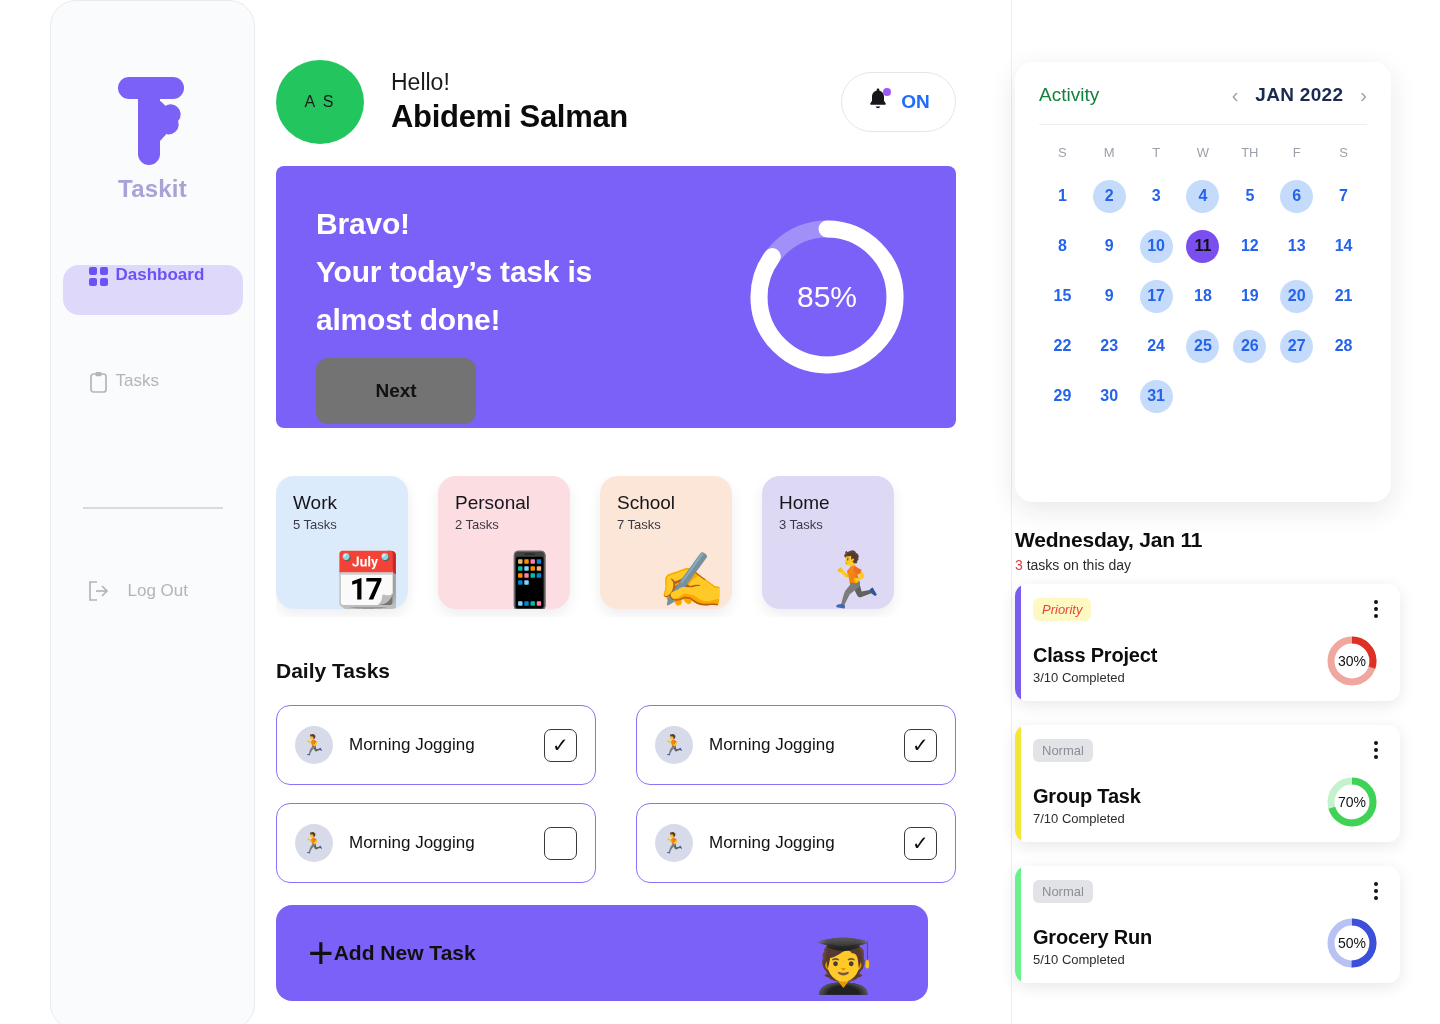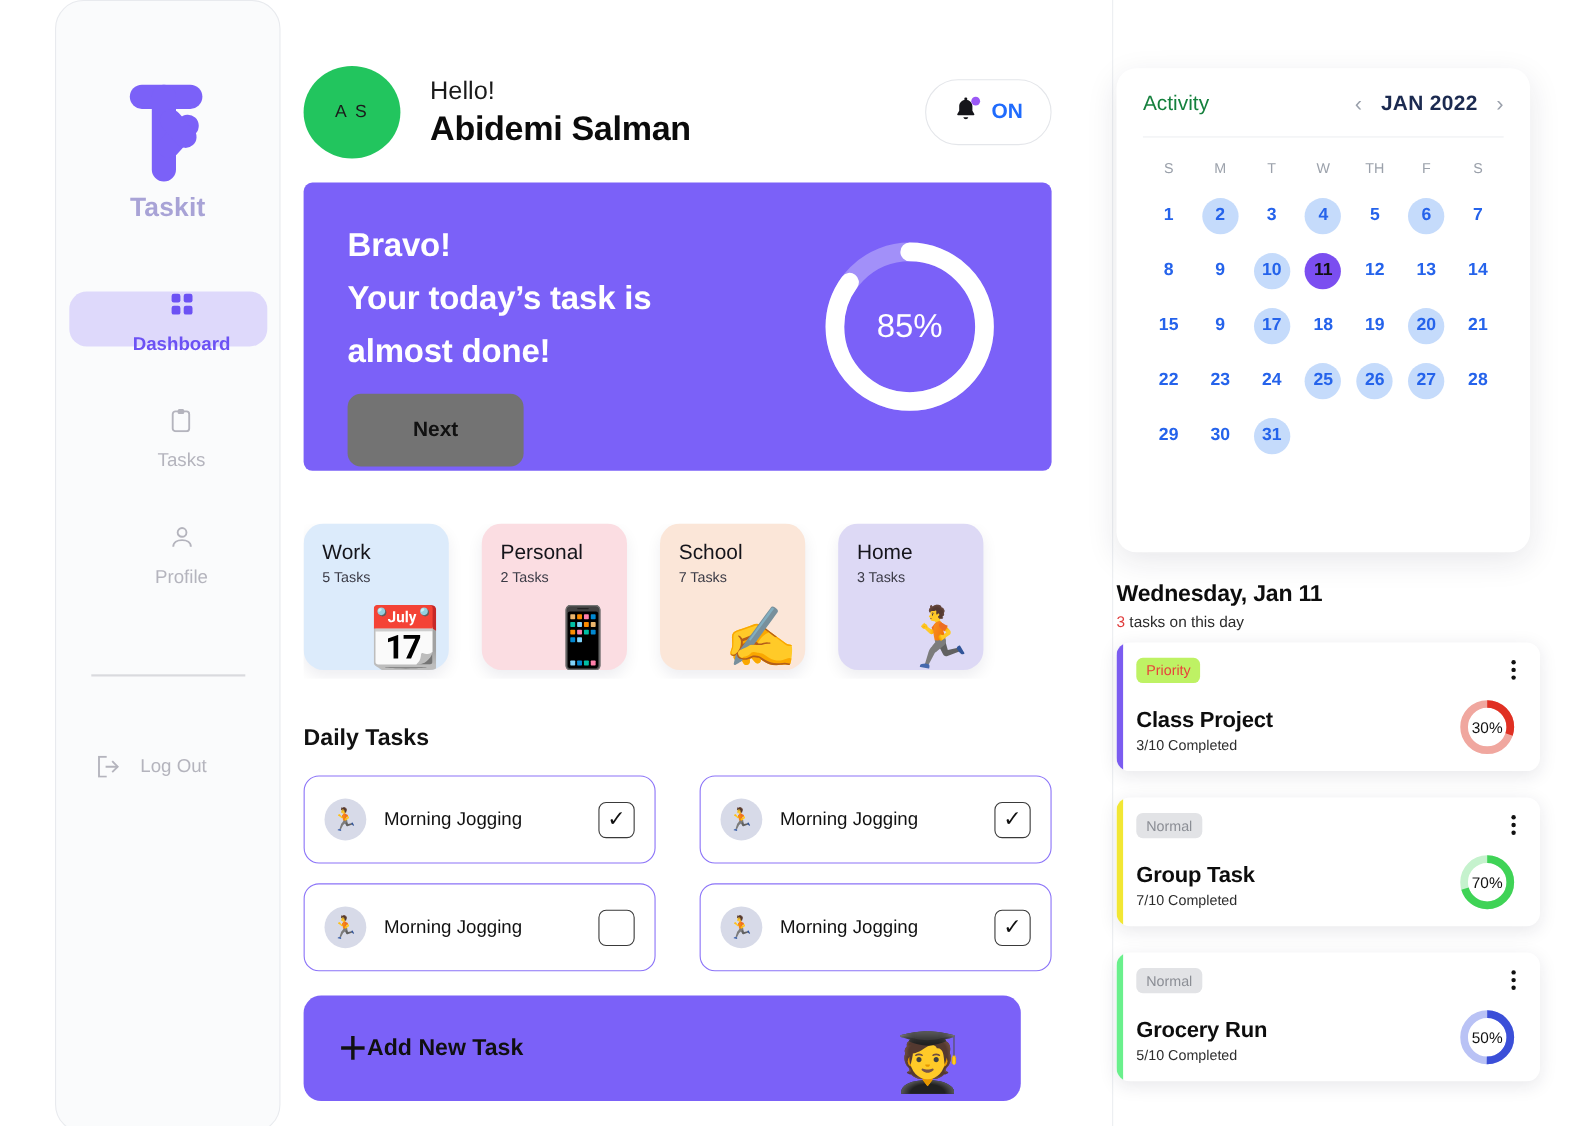--- a/index.html
+++ b/index.html
@@ -40,27 +40,25 @@
     font-weight: 700;
     color: #a8a3d6;
     letter-spacing: 0.2px;
   }
 
   .nav { margin-top: 62px; width: 100%; display: flex; flex-direction: column; align-items: center; }
   .nav-item {
     width: 180px;
     height: 50px;
     display: flex;
-    align-items: center;
-    gap: 16px;
+    gap: 6px;
     padding-left: 25px;
     border-radius: 16px;
     margin-bottom: 56px;
     cursor: pointer;
-    flex-direction: column;
   }
   .nav-item.active { background: #ded9fb; }
   .nav-label { font-size: 17px; color: #b4b4bd; font-weight: 500; }
   .nav-item.active .nav-label { color: #6c52f4; font-weight: 600; }
   .nav-ico { width: 22px; height: 22px; display: flex; align-items: center; justify-content: center; flex: none; }
 
   .divider {
     width: 140px; height: 2px; background: #d9dade;
     margin-top: 30px; margin-bottom: 0;
   }
@@ -336,29 +334,20 @@
     <div class="nav-item">
       <span class="nav-ico">
         <svg width="20" height="22" viewBox="0 0 20 22" fill="none" stroke="#b4b4bd" stroke-width="1.7">
           <rect x="2" y="3" width="15" height="18" rx="2.5"></rect>
           <rect x="6.5" y="0.9" width="6" height="4.4" rx="1.4" fill="#b4b4bd" stroke="none"></rect>
         </svg>
       </span>
       <span class="nav-label">Tasks</span>
     </div>
 
-    <div class="nav-item">
-      <span class="nav-ico">
-        <svg width="21" height="21" viewBox="0 0 21 21" fill="none" stroke="#b4b4bd" stroke-width="1.7">
-          <circle cx="10.5" cy="6" r="4"></circle>
-          <path d="M2.5 19c0-4 3.6-6 8-6s8 2 8 6"></path>
-        </svg>
-      </span>
-      <span class="nav-label">Profile</span>
-    </div>
   </div>
 
   <div class="divider"></div>
 
   <div class="logout">
     <span class="nav-ico">
       <svg width="22" height="20" viewBox="0 0 22 20" fill="none" stroke="#b4b4bd" stroke-width="1.7">
         <path d="M9 1H2v18h7"></path>
         <path d="M14 5l5 5-5 5"></path>
         <path d="M19 10H8"></path>
@@ -597,21 +586,21 @@
   </div>
 
   <div class="day-head">
     <div class="day-title">Wednesday, Jan 11</div>
     <div class="day-sub">
       <b>3</b><span> tasks on this day</span>
     </div>
   </div>
 
   <div class="tasklist" id="tasklist">
-      <div class="tk"><div class="tk-bar" style="background: rgb(123, 92, 240);"></div><span class="badge" style="background: #bef264; color: rgb(232, 68, 58);">Priority</span><div class="kebab">
+      <div class="tk"><div class="tk-bar" style="background: rgb(123, 92, 240);"></div><span class="badge" style="background: #fef9c3; color: rgb(232, 68, 58); font-style: italic;">Priority</span><div class="kebab">
           <i></i>
           <i></i>
           <i></i>
         </div><div class="tk-body">
           <div class="tk-name">Class Project</div>
           <div class="tk-prog">3/10 Completed</div>
         </div><div class="tk-ring"><svg width="52" height="52" viewBox="0 0 52 52">
             <circle cx="26" cy="26" r="21" fill="none" stroke="#f0a79f" stroke-width="7"></circle>
             <circle cx="26" cy="26" r="21" fill="none" stroke="#e03023" stroke-width="7" stroke-dasharray="39.5840674352314 131.94689145077132" transform="rotate(-90 26 26)"></circle>
           </svg><div class="lbl">30%</div></div></div>

